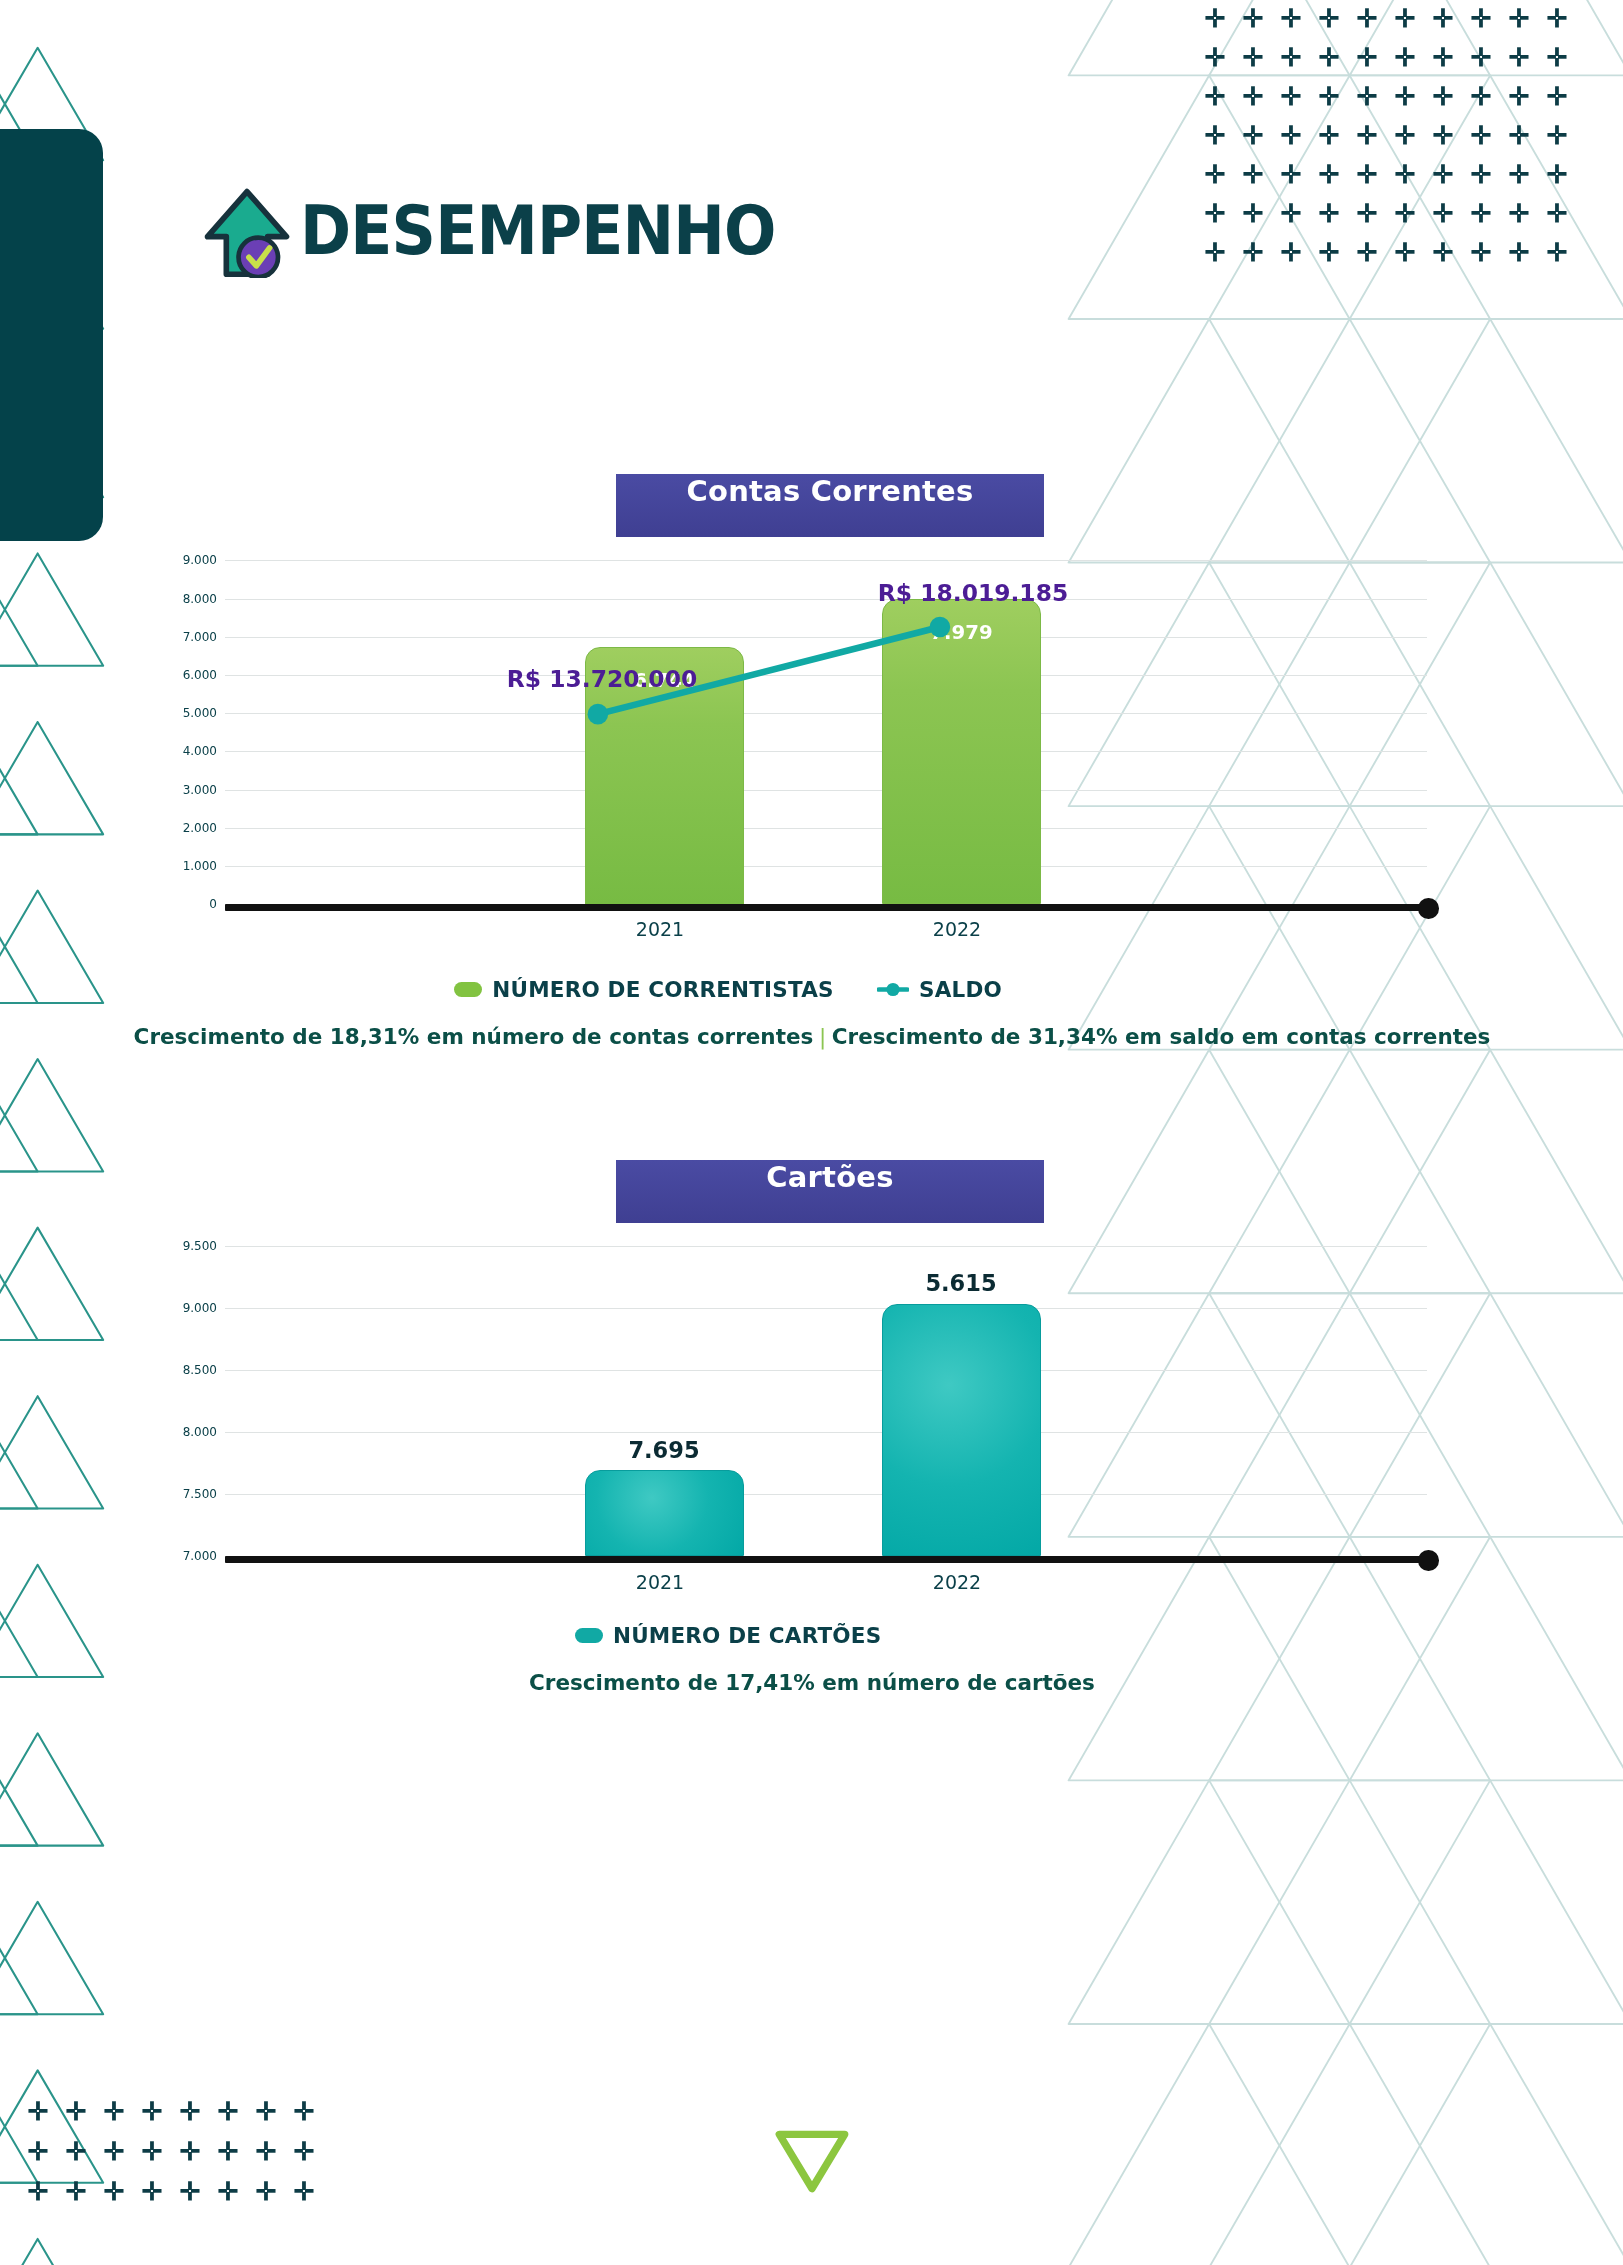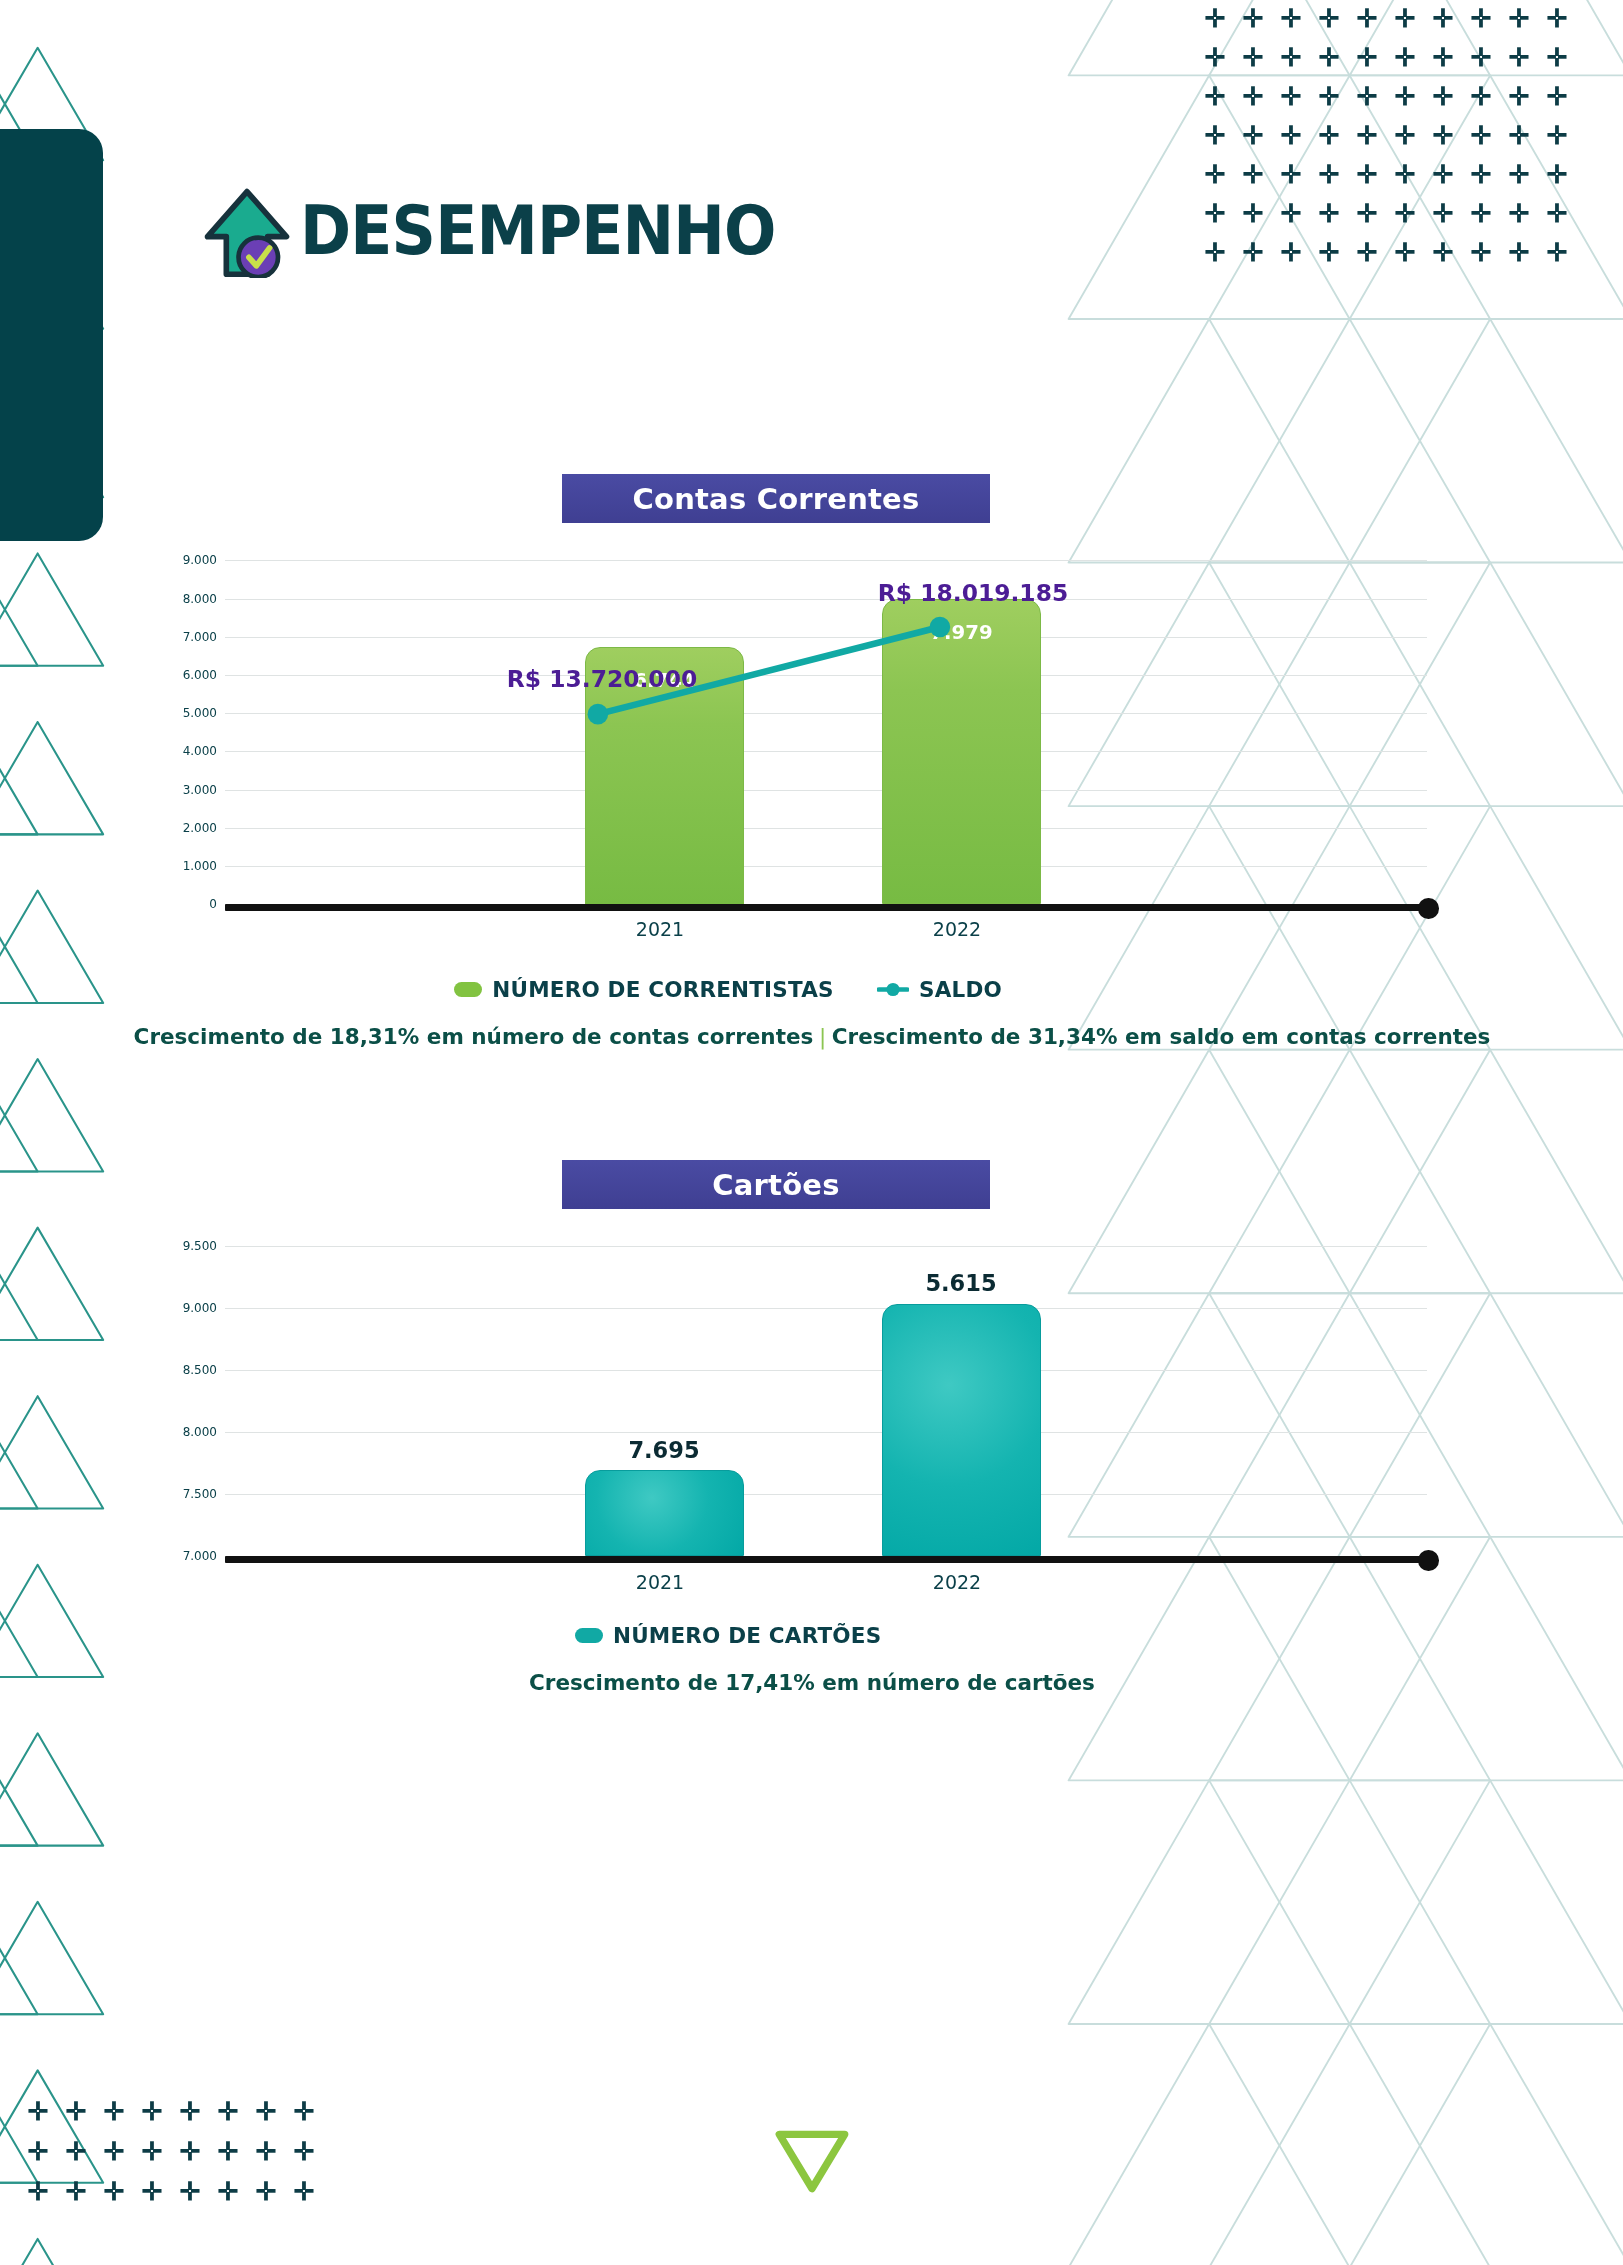--- a/index.html
+++ b/index.html
@@ -59,23 +59,23 @@
     transform: scaleX(0.92); transform-origin: left center;
     white-space: nowrap;
   }
 
   
   .chart-section { position: absolute; width: 1624px; }
   #section-contas { top: 474px; }
   #section-cartoes { top: 1160px; }
 
   .chart-banner {
-    position: absolute; left: 562px; width: 428px; height: 49px;
+    position: absolute; left: 616px; width: 428px; height: 63px;
     background: linear-gradient(180deg, #4a4ba3 0%, #3f3f92 100%);
-    display: flex; align-items: center; justify-content: center;
+    display: flex; justify-content: center;
   }
   .chart-banner-text {
     color: #ffffff; font-size: 29px; font-weight: 700;
     font-family: "DejaVu Sans", sans-serif; letter-spacing: 0.2px;
   }
 
   .plot { position: absolute; left: 0; top: 77px; width: 1624px; }
 
   .plot-area { position: relative; width: 1624px; }
   #plot-contas .plot-area  { height: 360px; }

